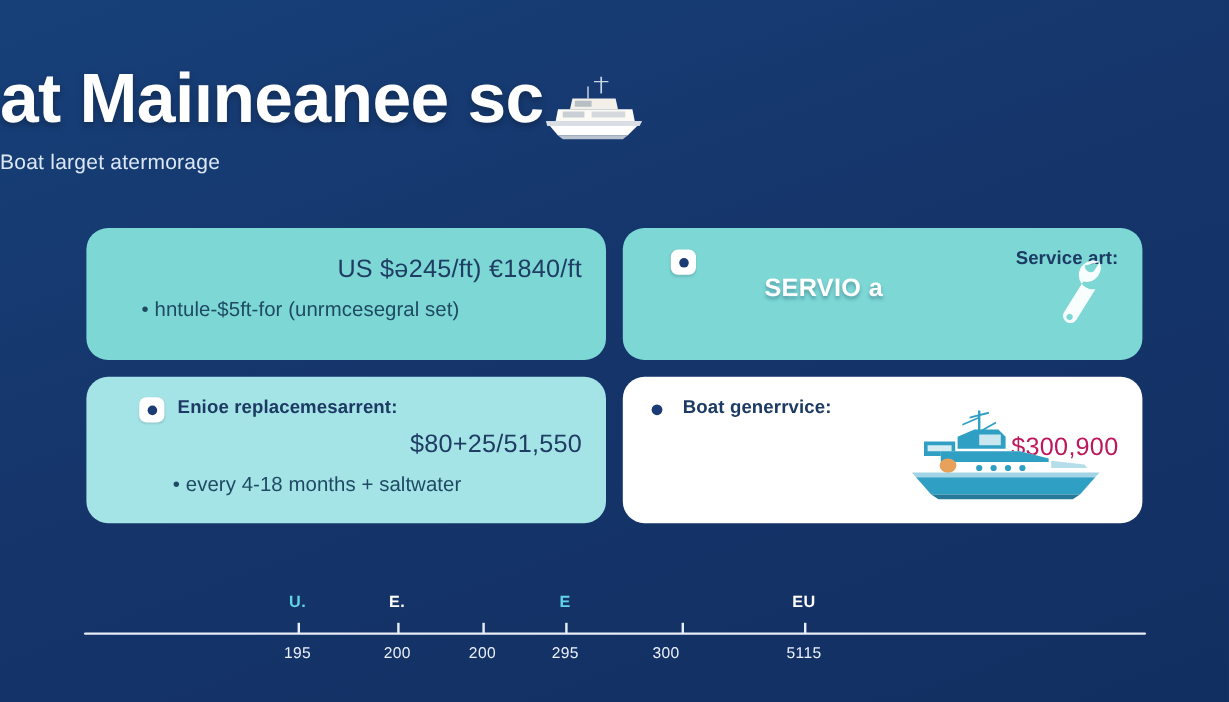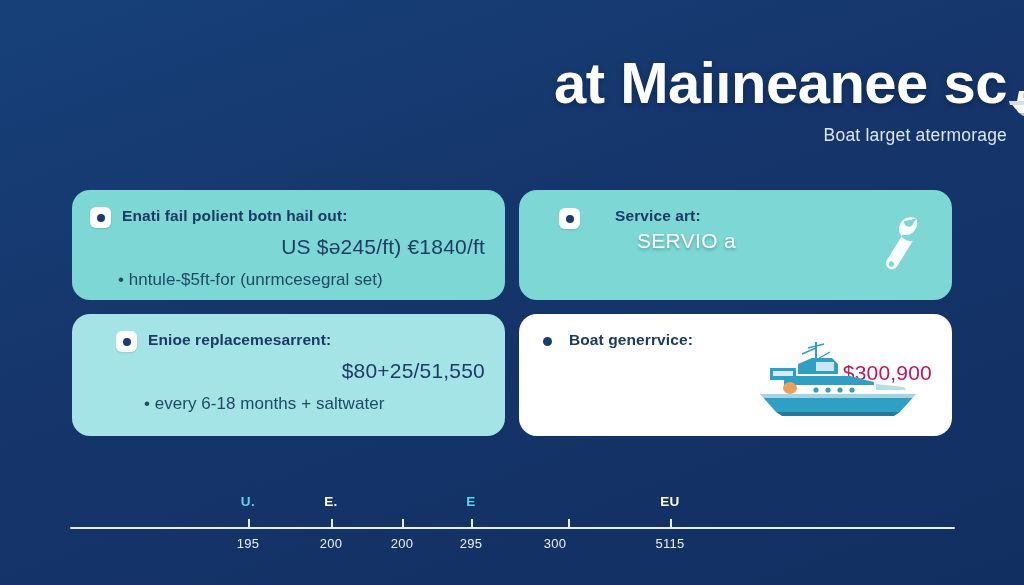--- a/index.html
+++ b/index.html
@@ -21,21 +21,21 @@
     background: linear-gradient(160deg, #174079 0%, #15356b 45%, #122f61 100%);
     overflow: hidden;
   }
 
   
   .header {
     position: absolute;
     top: 52px;
     left: 0;
     width: 1007px;
-    text-align: right;
+    text-align: left;
   }
 
   .title-row {
     position: relative;
     display: inline-block;
     white-space: nowrap;
   }
 
   .title {
     display: inline-block;
@@ -150,28 +150,28 @@
 
   .card-note {
     margin-top: 11px;
     margin-left: 28px;
     font-size: 17px;
     color: #1f4a63;
     letter-spacing: 0.05px;
   }
 
   
-  .card-head.indent { padding-left: 78px; position: relative; }
+  .card-head.indent { padding-left: 78px; position: relative; justify-content: flex-end; }
   .card-head.indent .bullet-box { position: absolute; left: 22px; top: 1px; }
 
   .headline {
     margin-top: 4px;
     margin-left: 100px;
     font-size: 21px;
-    font-weight: normal;
+    font-weight: bold;
     color: #ffffff;
     line-height: 1.12;
     letter-spacing: 0.3px;
     text-shadow: 0 2px 3px rgba(40,90,110,0.45);
   }
 
   .wrench {
     position: absolute;
     right: 22px;
     top: 18px;
@@ -261,24 +261,20 @@
         <path d="M22 53 L80 53 L76 56 L26 56 Z" fill="#b9c2cf"></path>
       </svg>
     </div>
 
     <div class="subtitle">Boat larget atermorage</div>
   </div>
 
   <div class="grid">
 
     <div class="card teal">
-      <div class="card-head">
-        <span class="bullet-box"></span>
-        <span class="card-label">Enati fail polient botn hail out:</span>
-      </div>
       <div class="card-value">US $ə245/ft) €1840/ft</div>
       <div class="card-note">• hntule-$5ft-for (unrmcesegral set)</div>
     </div>
 
     <div class="card teal">
       <div class="card-head indent">
         <span class="bullet-box"></span>
         <span class="card-label">Service art:</span>
       </div>
       <div class="headline">
@@ -299,21 +295,21 @@
         </g>
       </svg>
     </div>
 
     <div class="card mint">
       <div class="card-head">
         <span class="bullet-box"></span>
         <span class="card-label">Enioe replacemesarrent:</span>
       </div>
       <div class="card-value">$80+25/51,550</div>
-      <div class="card-note">• every 6-18 months + saltwater</div>
+      <div class="card-note">• every 4-18 months + saltwater</div>
     </div>
 
     <div class="card white">
       <div class="card-head">
         <span class="bullet-dot"></span>
         <span class="card-label">Boat generrvice:</span>
       </div>
       <div class="card-value">$300,900</div>
 
       <svg class="boat-illo" viewBox="0 0 170 84">

